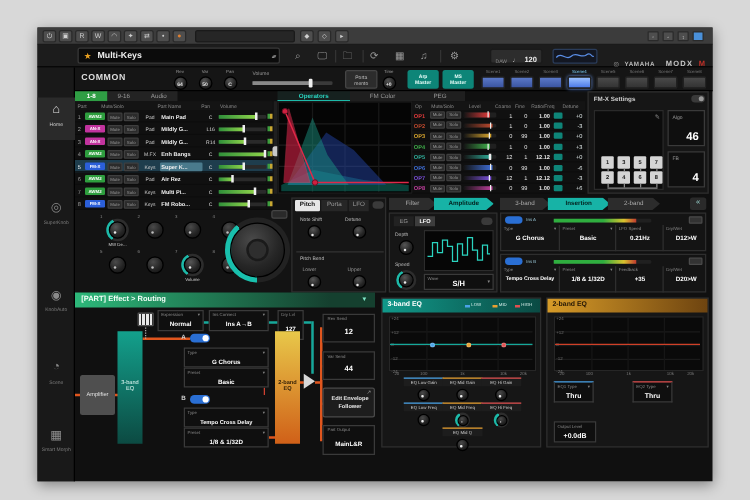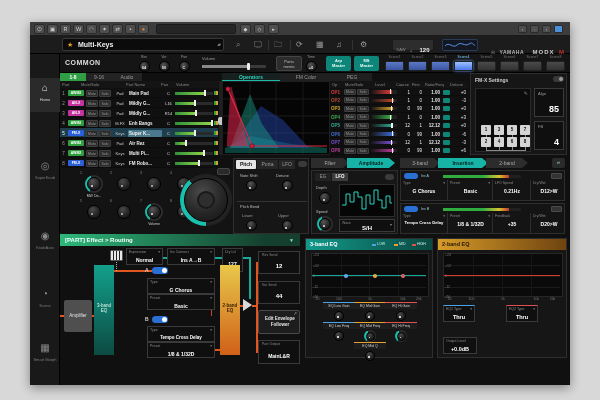--- a/index.html
+++ b/index.html
@@ -479,21 +479,21 @@
             <div style="position: absolute; left: 35.5px; top: 46px; width: 1px; height: 2px; background: rgb(138, 138, 138);"></div>
             <div style="position: absolute; left: 35.5px; top: 58px; width: 1px; height: 3px; background: rgb(138, 138, 138);"></div>
             <div style="position: absolute; left: 44px; top: 48px; width: 10px; height: 10px; background: rgb(212, 212, 212); border-radius: 1px; color: rgb(17, 17, 17); font-size: 4.5px; font-weight: bold; text-align: center; line-height: 10px;">8</div>
             <div style="position: absolute; left: 48.5px; top: 46px; width: 1px; height: 2px; background: rgb(138, 138, 138);"></div>
             <div style="position: absolute; left: 48.5px; top: 58px; width: 1px; height: 3px; background: rgb(138, 138, 138);"></div>
             <div style="position: absolute; left: 9.5px; top: 60.5px; width: 40px; height: 1px; background: rgb(138, 138, 138);"></div>
           </div>
     </div>
     <div class="a box" style="left:63px;top:14px;width:30px;height:29px;">
       <span class="a t35" style="left:3px;top:2px;color:#9a9a9a;">Algo</span>
-      <span class="a" style="right:4px;bottom:2px;color:#fff;font-size:9px;font-weight:bold;">85</span>
+      <span class="a" style="right:4px;bottom:2px;color:#fff;font-size:9px;font-weight:bold;">46</span>
     </div>
     <div class="a box" style="left:63px;top:47px;width:30px;height:29px;">
       <span class="a t35" style="left:3px;top:2px;color:#9a9a9a;">FB</span>
       <span class="a" style="right:4px;bottom:2px;color:#fff;font-size:9px;font-weight:bold;">4</span>
     </div>
   </div>
 
   <div id="knobsec" class="a" style="left:30px;top:146px;width:173px;height:66px;background:#131313;">
         <div style="position: absolute; left: 20px; top: 3px; color: rgb(138, 138, 138); font-size: 3.5px;">1</div>
         <div style="position: absolute; left: 25px; top: 7px; width: 18px; height: 18px; border-radius: 50%; background: conic-gradient(from 210deg, rgb(29, 185, 168) 0deg, rgb(29, 185, 168) 125deg, rgb(45, 45, 45) 125deg, rgb(45, 45, 45) 360deg);">

